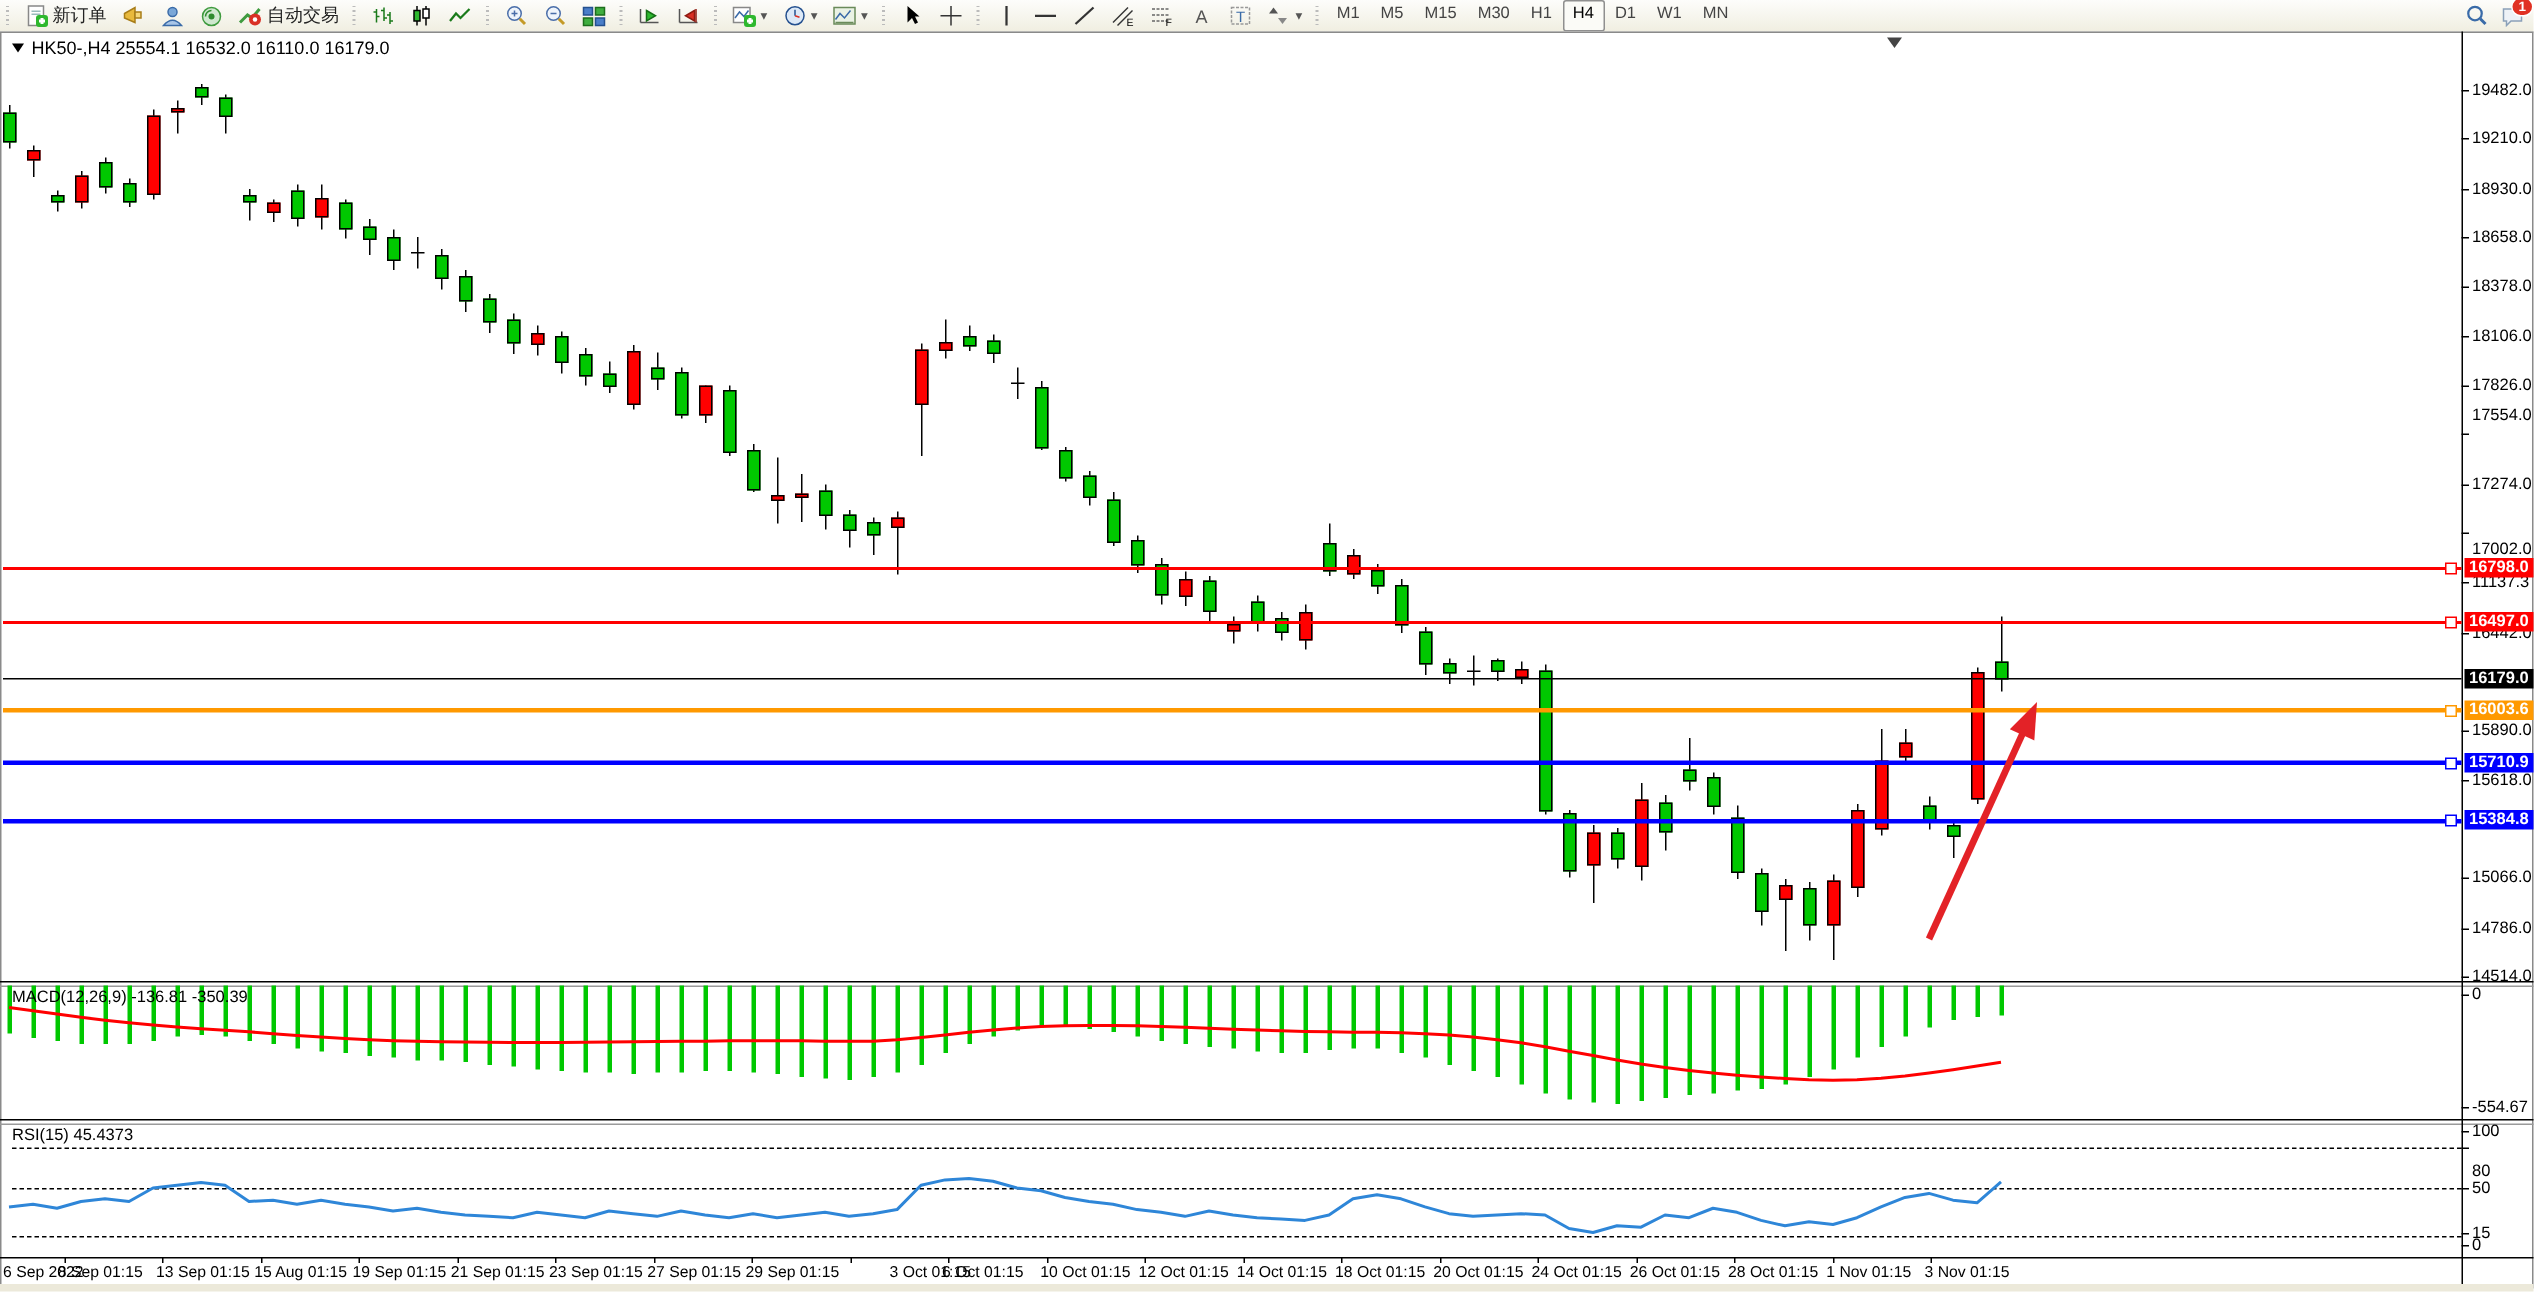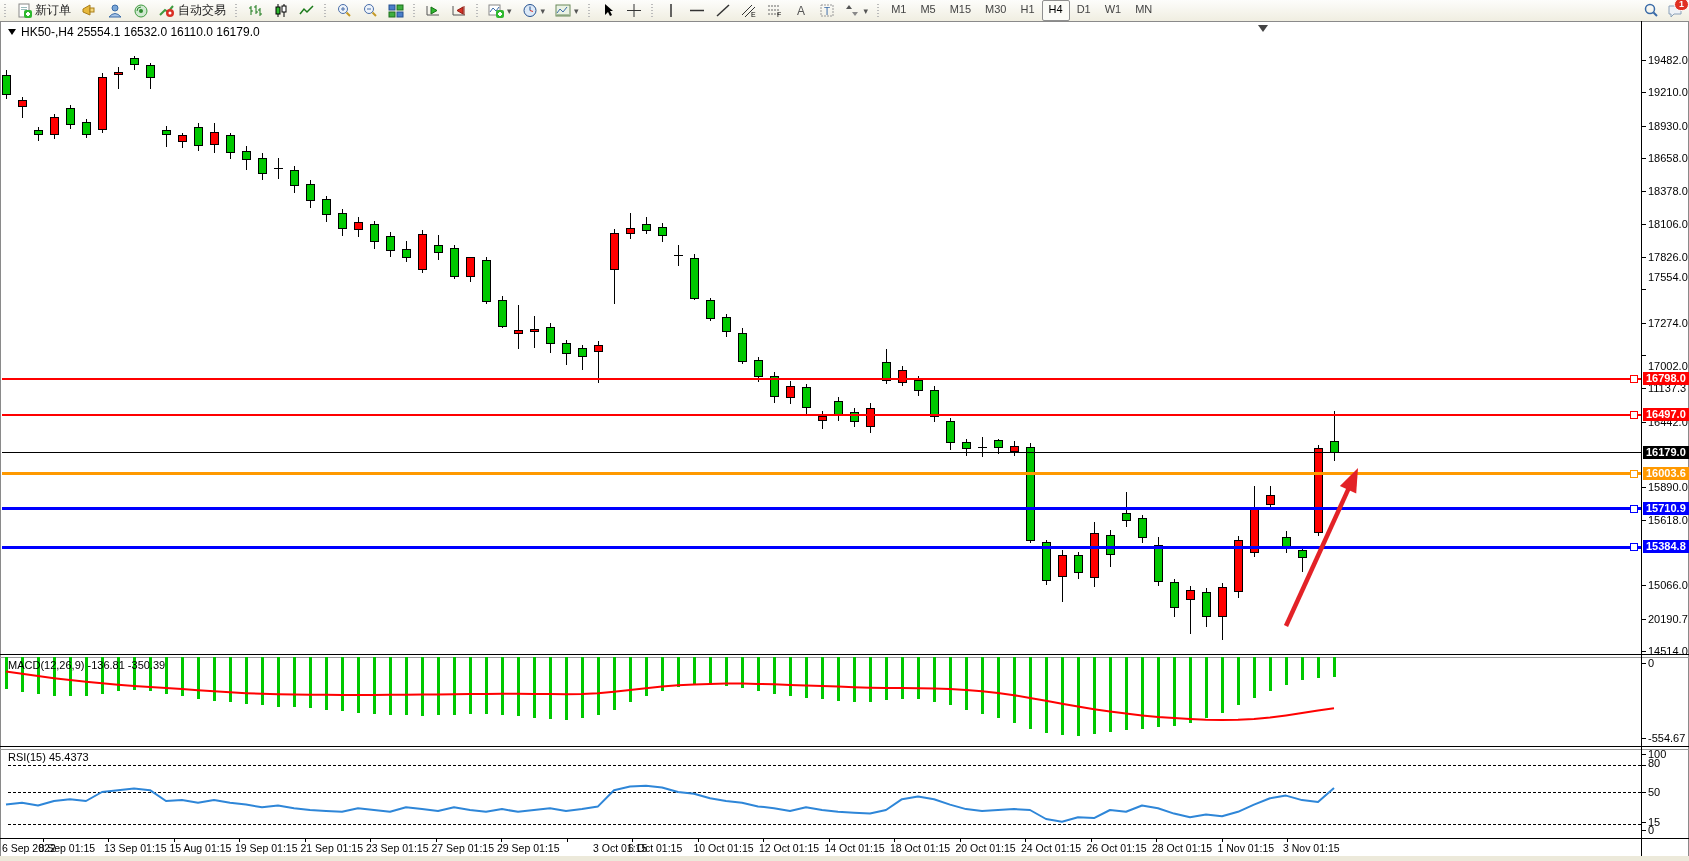--- a/index.html
+++ b/index.html
@@ -371,21 +371,21 @@
       <div class="ytick" style="top:388.3px">11137.3</div>
       <div class="ytickmark" style="top:421.6px"></div>
       <div class="ytick" style="top:421.6px">16442.0</div>
       <div class="ytickmark" style="top:487.3px"></div>
       <div class="ytick" style="top:487.3px">15890.0</div>
       <div class="ytickmark" style="top:519.7px"></div>
       <div class="ytick" style="top:519.7px">15618.0</div>
       <div class="ytickmark" style="top:585.3px"></div>
       <div class="ytick" style="top:585.3px">15066.0</div>
       <div class="ytickmark" style="top:618.6px"></div>
-      <div class="ytick" style="top:618.6px">20190.7</div>
+      <div class="ytick" style="top:618.6px">14786.0</div>
       <div class="ytickmark" style="top:651.0px"></div>
       <div class="ytick" style="top:651.0px">14514.0</div>
       <div class="candle-wick" style="left:6px;top:69.8px;height:29.7px"></div>
       <div class="candle-body" style="left:2px;top:74.5px;height:20.2px;background:#00c800"></div>
       <div class="candle-wick" style="left:22px;top:97.1px;height:21.4px"></div>
       <div class="candle-body" style="left:18px;top:99.5px;height:7.1px;background:#ff0000"></div>
       <div class="candle-wick" style="left:38px;top:126.9px;height:14.3px"></div>
       <div class="candle-body" style="left:34px;top:130.4px;height:4.8px;background:#00c800"></div>
       <div class="candle-wick" style="left:54px;top:113.8px;height:25.0px"></div>
       <div class="candle-body" style="left:50px;top:117.3px;height:17.8px;background:#ff0000"></div>
@@ -653,21 +653,21 @@
       <div class="ytickmark" style="top:663px"></div>
       <div class="ytick" style="top:663px">0</div>
       <div class="ytickmark" style="top:738px"></div>
       <div class="ytick" style="top:738px">-554.67</div>
       <div class="dashline" style="top:765.0px"></div>
       <div class="dashline" style="top:792.0px"></div>
       <div class="dashline" style="top:823.5px"></div>
       <div class="ytickmark" style="top:754px"></div>
       <div class="ytick" style="top:754px">100</div>
       <div class="ytickmark" style="top:765px"></div>
-      <div class="ytick" style="top:763px">80</div>
+      <div class="ytick" style="top:781px">80</div>
       <div class="ytickmark" style="top:792px"></div>
       <div class="ytick" style="top:792px">50</div>
       <div class="ytickmark" style="top:822px"></div>
       <div class="ytick" style="top:822px">15</div>
       <div class="ytickmark" style="top:830px"></div>
       <div class="ytick" style="top:830px">0</div>
       <div class="dlabel" style="left:2.0px;top:842px">6 Sep 2022</div>
       <div class="dtick" style="left:42.5px;top:838px"></div>
       <div class="dlabel" style="left:38.5px;top:842px">8 Sep 01:15</div>
       <div class="dtick" style="left:108.0px;top:838px"></div>

